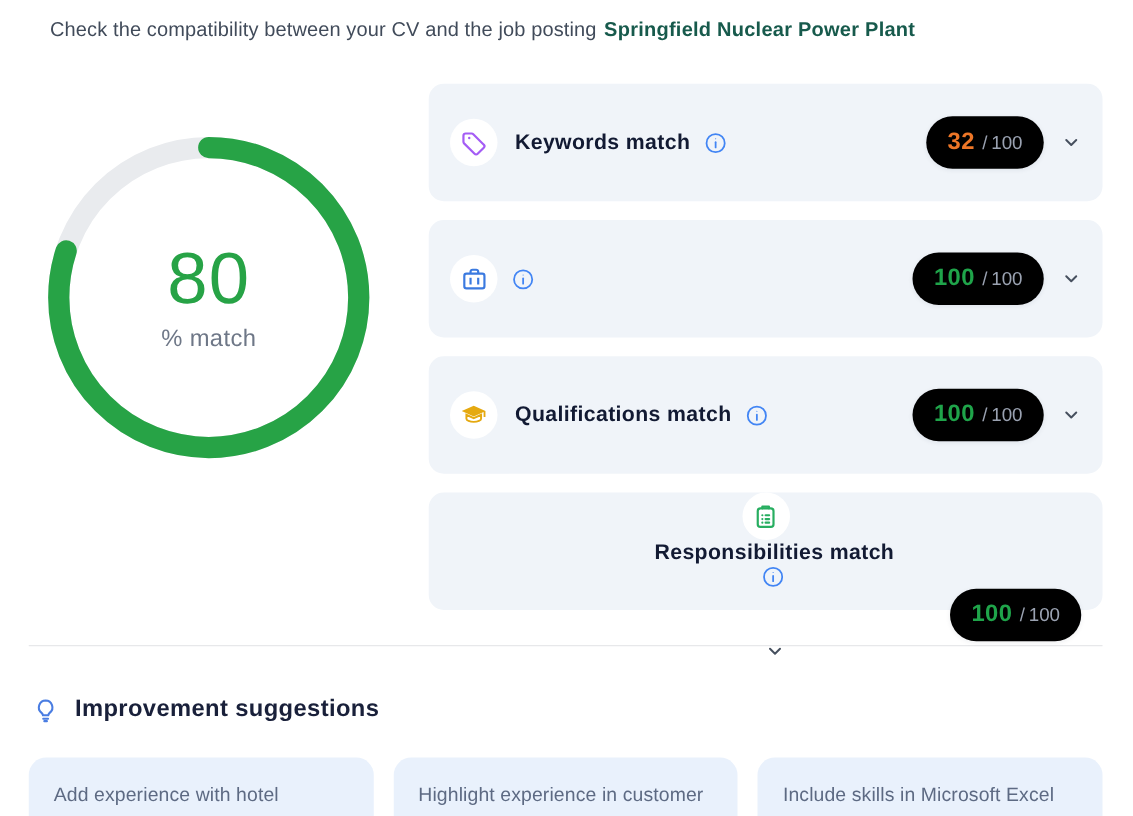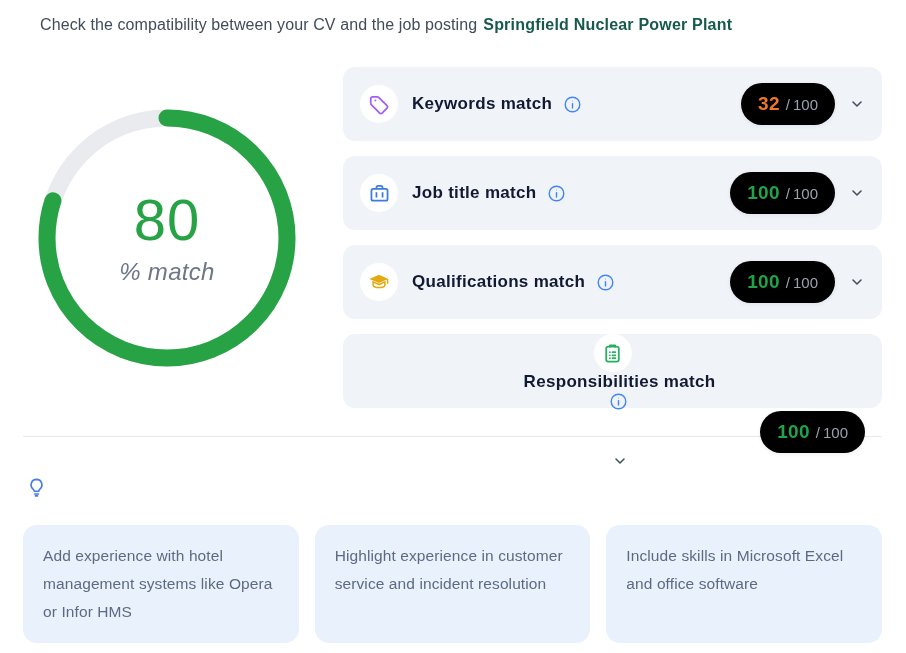--- a/index.html
+++ b/index.html
@@ -8,24 +8,24 @@
 
   .header { padding: 16px 24px 0 40px; font-size: 16px; color: #414b5a; letter-spacing: .1px; }
   .header .job-name { color: #175a4c; font-weight: bold; margin-left: 6px; letter-spacing: .2px; }
 
   .main { display: flex; padding: 0 24px 0 23px; margin-top: 33px; }
   .gauge-col { width: 320px; flex: none; position: relative; }
   .gauge-wrap { position: relative; width: 260px; height: 262px; margin: 40px 0 0 14px; }
   .gauge-wrap svg { display: block; }
   .gauge-center { position: absolute; inset: 0; display: flex; flex-direction: column; align-items: center; justify-content: center; }
   .gauge-value { font-size: 58px; font-weight: normal; color: #27a346; line-height: 1; letter-spacing: 1px; }
-  .gauge-caption { font-size: 24px; color: #6e7787; margin-top: 9px; letter-spacing: .3px; font-style: italic; }
+  .gauge-caption { font-size: 19px; color: #6e7787; margin-top: 9px; letter-spacing: .3px; }
 
   .rows-col { flex: 1; }
-  .match-row { height: 74px; border-radius: 12px; background: #f0f4f9; display: flex; align-items: center; padding: 0 17px; margin-bottom: 15px; cursor: pointer; }
+  .match-row { height: 94px; border-radius: 12px; background: #f0f4f9; display: flex; align-items: center; padding: 0 17px; margin-bottom: 15px; cursor: pointer; }
   .match-row:last-child { margin-bottom: 0; flex-direction: column; }
   .icon-circle { width: 38px; height: 38px; border-radius: 50%; background: #ffffff; display: flex; align-items: center; justify-content: center; flex: none; }
   .row-label { margin-left: 14px; font-weight: bold; font-size: 17px; color: #121a33; letter-spacing: .3px; }
   .info-icon { margin-left: 11px; display: flex; align-items: center; }
   .pill { margin-left: auto; background: #000000; border-radius: 24px; padding: 10px 17px; display: flex; align-items: center; box-shadow: 0 1px 4px rgba(25,39,70,.08); }
   .score { font-weight: bold; font-size: 19px; letter-spacing: .3px; }
   .score.orange { color: #ed7627; }
   .score.green { color: #1fa44a; }
   .slash { color: #9aa2b1; font-size: 15px; margin: 0 3px 0 6px; }
   .max { color: #9aa2b1; font-size: 15px; }
@@ -91,21 +91,20 @@
     </div>
 
     <div class="match-row">
       <span class="icon-circle">
         <svg width="21" height="21" viewBox="0 0 24 24" fill="none" stroke="#3b7ae0" stroke-width="2" stroke-linejoin="round">
           <rect x="2.8" y="6.8" width="18.4" height="13.4" rx="2"></rect>
           <path d="M8.5 6.8V5a1.8 1.8 0 0 1 1.8-1.8h3.4A1.8 1.8 0 0 1 15.5 5v1.8"></path>
           <path d="M8.5 10.5v6.2M15.5 10.5v6.2"></path>
         </svg>
       </span>
-      <span class="row-label">Job title match</span>
       <span class="info-icon">
         <svg width="19" height="19" viewBox="0 0 24 24" fill="none" stroke="#4285f4" stroke-width="1.8" stroke-linecap="round">
           <circle cx="12" cy="12" r="9.2"></circle>
             <line x1="12" y1="11" x2="12" y2="16.4"></line>
             <circle cx="12" cy="7.6" r="0.6" fill="#4285f4" stroke="none"></circle>
         </svg>
       </span>
       <span class="pill">
         <span class="score green">100</span>
         <span class="slash">/</span>
@@ -178,19 +177,20 @@
 
 <hr class="divider">
 
 <div class="suggest-head">
   <span style="display:flex;align-items:center;">
     <svg width="21" height="21" viewBox="0 0 24 24" fill="none" stroke="#4a7de2" stroke-width="1.9" stroke-linecap="round">
       <path d="M12 2.8a6.2 6.2 0 0 0-3.9 11c.8.68 1.3 1.5 1.5 2.5h4.8c.2-1 .7-1.82 1.5-2.5a6.2 6.2 0 0 0-3.9-11z"></path>
       <path d="M9.8 19.4h4.4M10.8 21.6h2.4"></path>
     </svg>
   </span>
+  <span class="suggest-title">Improvement suggestions</span>
 </div>
 
 <div class="cards">
   <div class="card">Add experience with hotel management systems like Opera or Infor HMS</div>
   <div class="card">Highlight experience in customer service and incident resolution</div>
   <div class="card">Include skills in Microsoft Excel and office software</div>
 </div>
 
 </body></html>

